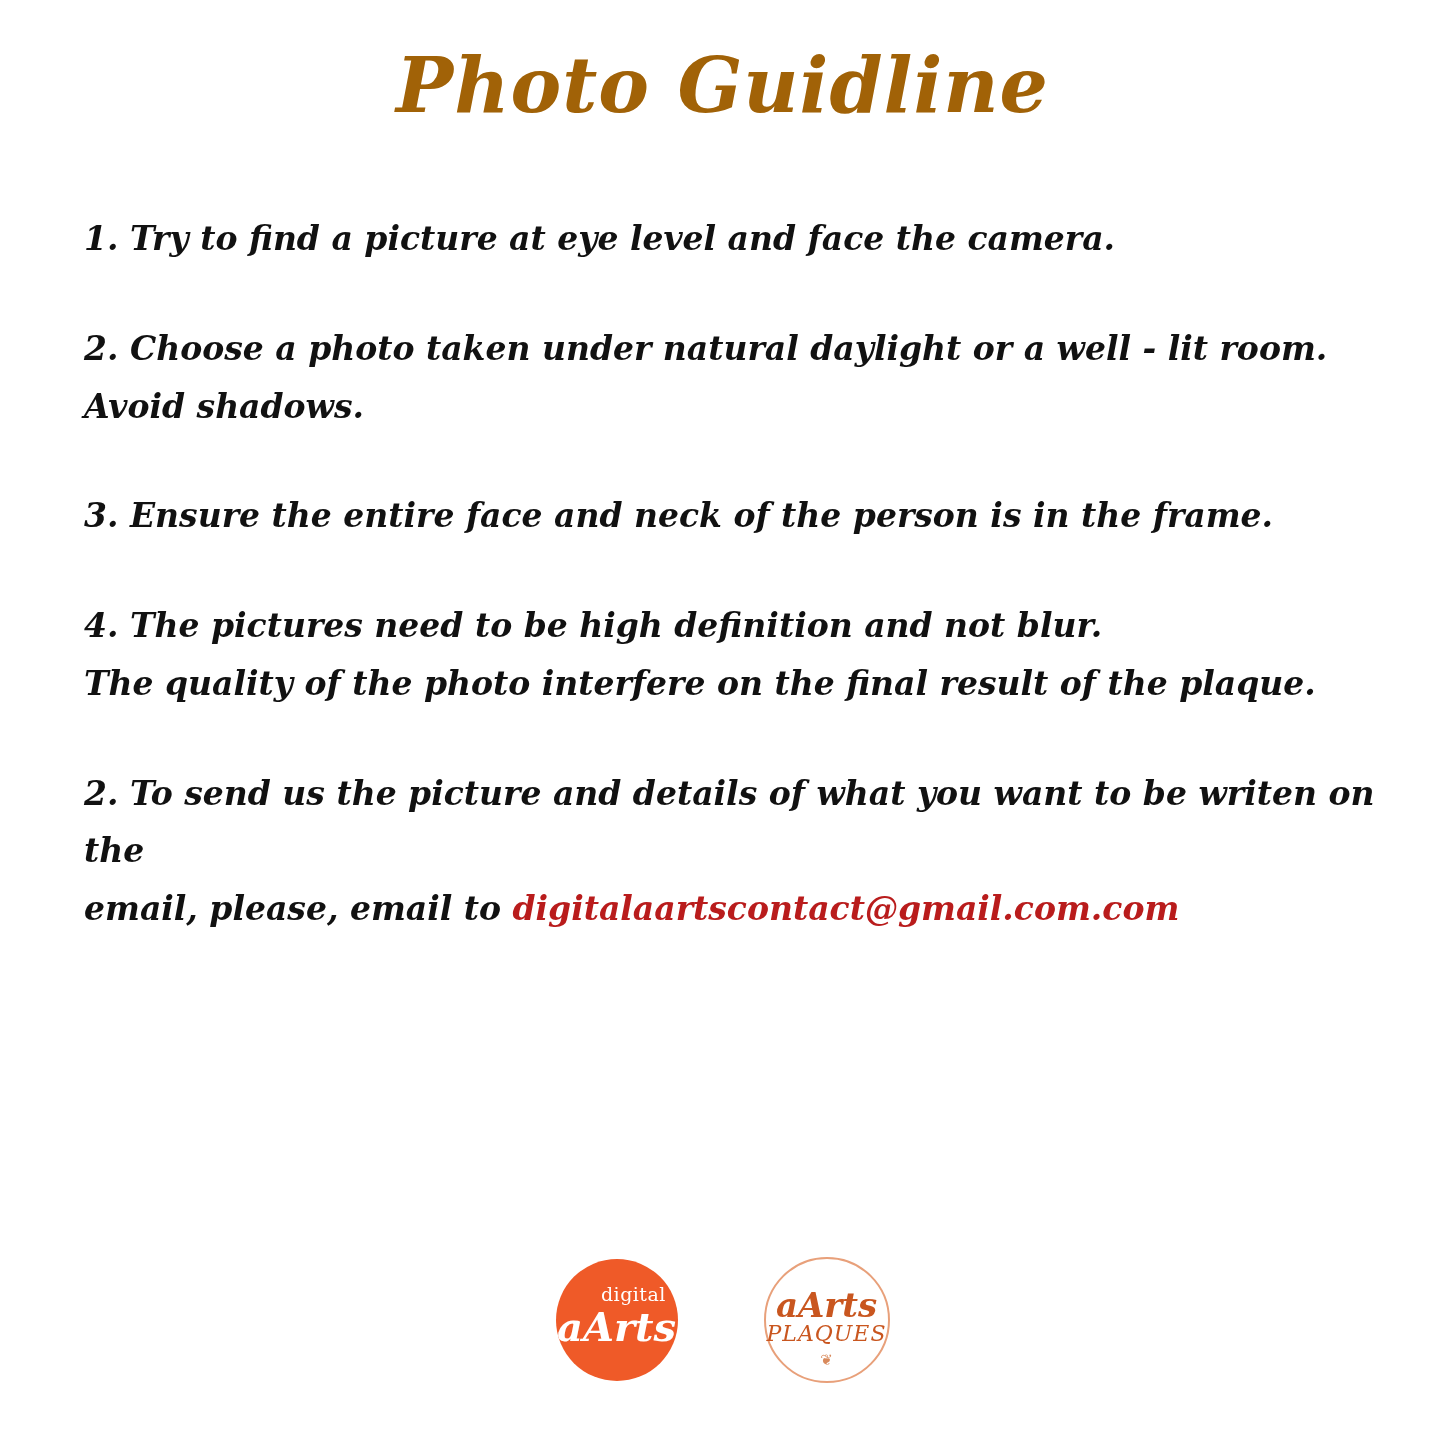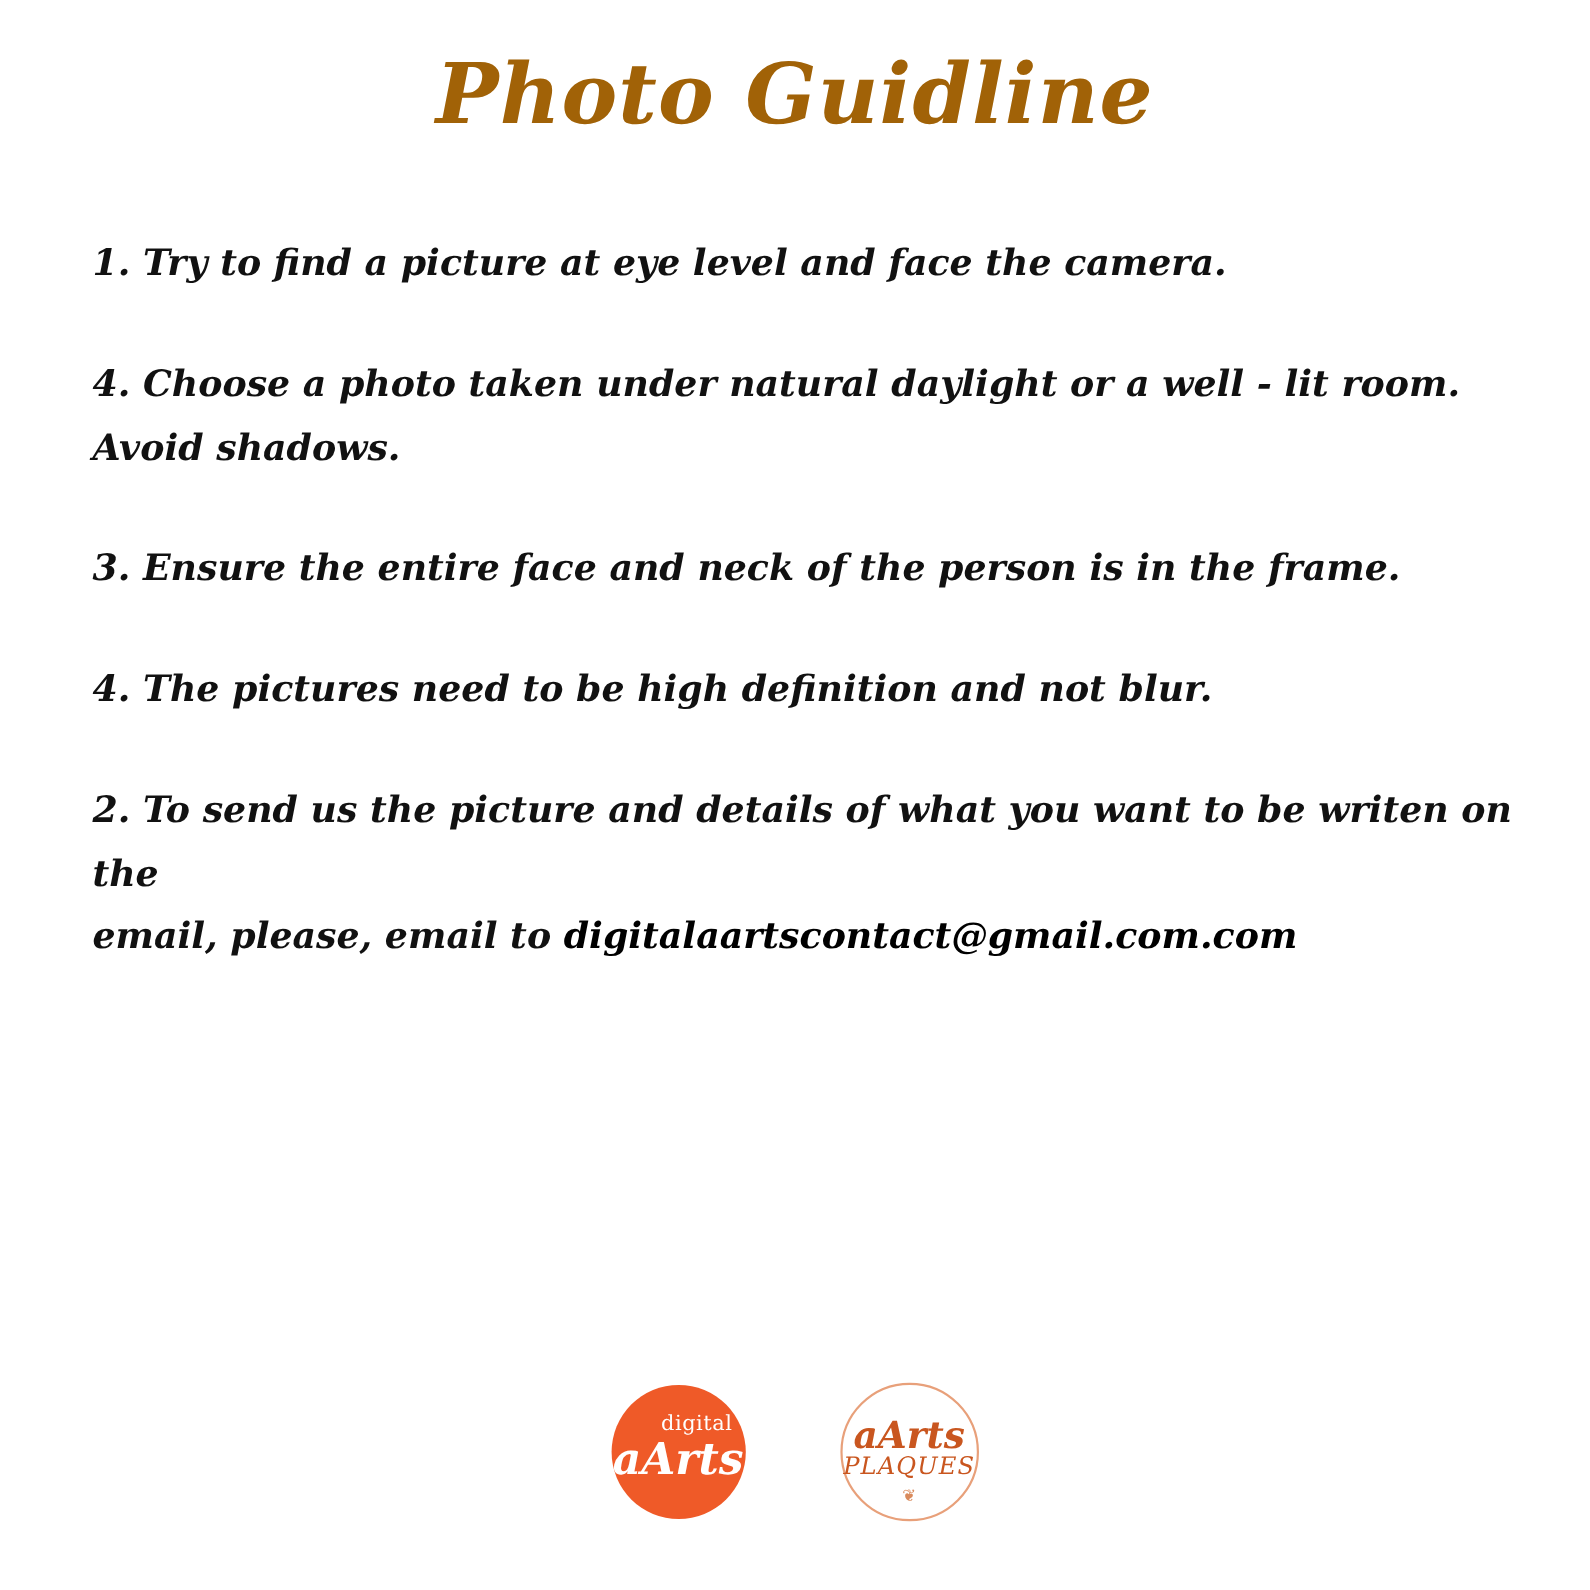--- a/index.html
+++ b/index.html
@@ -46,21 +46,21 @@
   .line {
     font-family: "DejaVu Serif", serif;
     font-style: italic;
     font-weight: bold;
     font-size: 33px;
     color: #111111;
     line-height: 1.75;
     white-space: pre-wrap;
   }
   .email {
-    color: #000000;
+    color: #b91c1c;
     font-weight: bold;
   }
   .logos {
     position: absolute;
     left: 0;
     right: 0;
     bottom: 62px;
     display: flex;
     justify-content: center;
     align-items: center;
@@ -143,30 +143,31 @@
 
   <h1 class="title">Photo Guidline</h1>
 
   <ul class="guidelines">
 
     <li class="guideline">
       <div class="line">1. Try to find a picture at eye level and face the camera.</div>
     </li>
 
     <li class="guideline">
-      <div class="line">4. Choose a photo taken under natural daylight or a well - lit room.</div>
+      <div class="line">2. Choose a photo taken under natural daylight or a well - lit room.</div>
       <div class="line">Avoid shadows.</div>
     </li>
 
     <li class="guideline">
       <div class="line">3. Ensure the entire face and neck of the person is in the frame.</div>
     </li>
 
     <li class="guideline">
       <div class="line">4. The pictures need to be high definition and not blur.</div>
+      <div class="line">The quality of the photo interfere on the final result of the plaque.</div>
     </li>
 
     <li class="guideline">
       <div class="line">2. To send us the picture and details of what you want to be writen on the</div>
       <div class="line"><span>email, please, email to </span><span class="email">digitalaartscontact@gmail.com.com</span></div>
     </li>
 
   </ul>
 
   <div class="logos">

